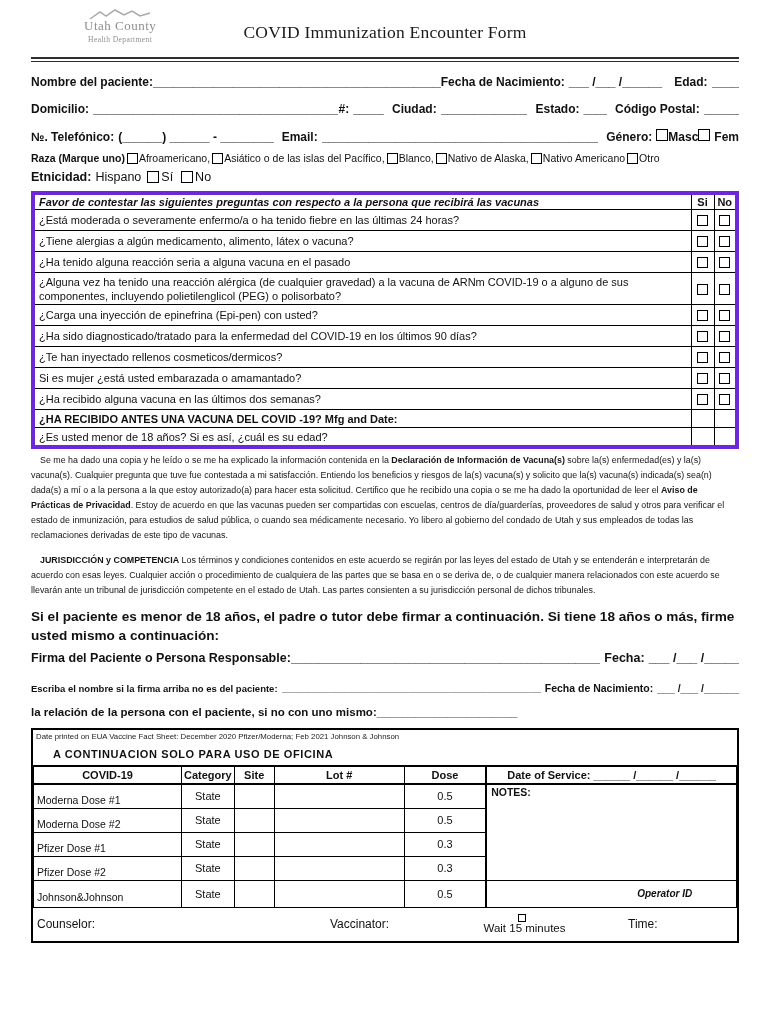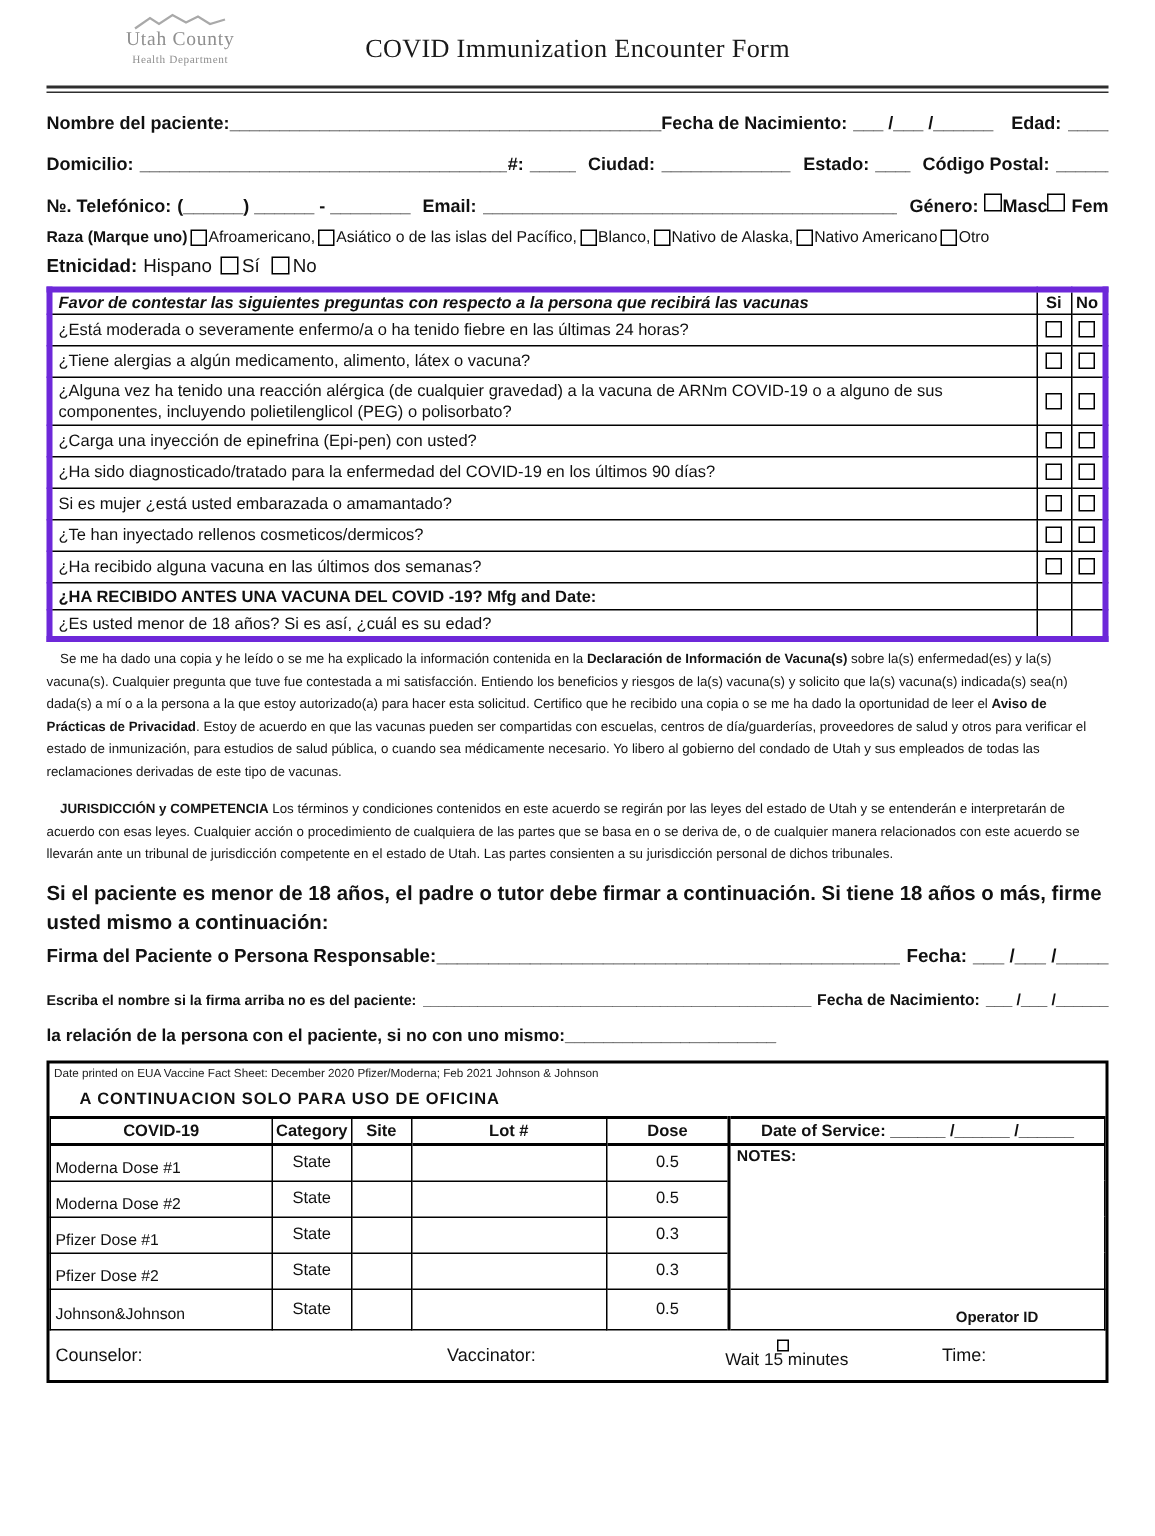--- a/index.html
+++ b/index.html
@@ -65,26 +65,26 @@
   table.otab td, table.otab th { border:1.2px solid #000; }
   table.otab th { font-size:11px; font-weight:bold; text-align:center; padding:2px 2px; border-bottom:2px solid #000; }
   th.cat-h { font-size:9.3px; }
   th.dose-h, td.dose-c { border-right:2.6px solid #000 !important; }
   th.dos-h { text-align:left; font-size:12px; padding:2px 4px; white-space:nowrap; }
   td.vacc { font-size:10.5px; padding:9px 3px 2px 3px; height:23px; }
   td.cat-c { font-size:11px; text-align:center; }
   td.dose-c { font-size:11px; text-align:center; }
   td.notes-cell { vertical-align:top; font-size:10.5px; font-weight:bold; padding:1px 4px; }
   td.oprow { padding:0; height:27px; }
-  .op-wrap { display:flex; height:100%; align-items:flex-end; }
+  .op-wrap { display:flex; height:100%; align-items:center;font-style:italic; }
   .op-spacer { width:145px; border-right:1.2px solid #000; }
   .op-label { font-size:10px; font-weight:bold; padding:2px 5px; }
   .bottom-row { display:flex; align-items:center; font-size:12px; padding:6px 4px 7px 4px;gap:11px; }
   .bottom-row .c1 { width:250px; }
-  .bottom-row .c2 { flex:1; }
+  .bottom-row .c2 { flex:1;text-align:center; }
   .bottom-row .c3 { width:185px; font-size:11.5px; display:flex; align-items:center;flex-direction:column; }
   .bottom-row .c3 .cb { width:8px; height:8px; border-width:1.2px; margin-right:6px; }
   .bottom-row .c4 { width:105px; }
 
   .w42 { width:42px; } .w118 { width:118px; } .w32 { width:32px; } .w48 { width:48px; }
 </style>
 </head>
 <body>
 
 <div class="page">
@@ -188,41 +188,46 @@
           <td class="qtext">¿Está moderada o severamente enfermo/a o ha tenido fiebre en las últimas 24 horas?</td>
           <td class="yn-cell"><span class="cb sm"></span></td>
           <td class="yn-cell"><span class="cb sm"></span></td>
         </tr>
     <tr>
           <td class="qtext">¿Tiene alergias a algún medicamento, alimento, látex o vacuna?</td>
           <td class="yn-cell"><span class="cb sm"></span></td>
           <td class="yn-cell"><span class="cb sm"></span></td>
         </tr>
     <tr>
+          <td class="qtext">¿Ha tenido alguna reacción seria a alguna vacuna en el pasado</td>
+          <td class="yn-cell"><span class="cb sm"></span></td>
+          <td class="yn-cell"><span class="cb sm"></span></td>
+        </tr>
+    <tr>
           <td class="qtext">¿Alguna vez ha tenido una reacción alérgica (de cualquier gravedad) a la vacuna de ARNm COVID-19 o a alguno de sus componentes, incluyendo polietilenglicol (PEG) o polisorbato?</td>
           <td class="yn-cell"><span class="cb sm"></span></td>
           <td class="yn-cell"><span class="cb sm"></span></td>
         </tr>
     <tr>
           <td class="qtext">¿Carga una inyección de epinefrina (Epi-pen) con usted?</td>
           <td class="yn-cell"><span class="cb sm"></span></td>
           <td class="yn-cell"><span class="cb sm"></span></td>
         </tr>
     <tr>
           <td class="qtext">¿Ha sido diagnosticado/tratado para la enfermedad del COVID-19 en los últimos 90 días?</td>
           <td class="yn-cell"><span class="cb sm"></span></td>
           <td class="yn-cell"><span class="cb sm"></span></td>
         </tr>
     <tr>
+          <td class="qtext">¿Te han inyectado rellenos cosmeticos/dermicos?</td>
+          <td class="yn-cell"><span class="cb sm"></span></td>
+          <td class="yn-cell"><span class="cb sm"></span></td>
+        </tr>
+    <tr>
           <td class="qtext">Si es mujer ¿está usted embarazada o amamantado?</td>
-          <td class="yn-cell"><span class="cb sm"></span></td>
-          <td class="yn-cell"><span class="cb sm"></span></td>
-        </tr>
-    <tr>
-          <td class="qtext">¿Te han inyectado rellenos cosmeticos/dermicos?</td>
           <td class="yn-cell"><span class="cb sm"></span></td>
           <td class="yn-cell"><span class="cb sm"></span></td>
         </tr>
     <tr>
           <td class="qtext">¿Ha recibido alguna vacuna en las últimos dos semanas?</td>
           <td class="yn-cell"><span class="cb sm"></span></td>
           <td class="yn-cell"><span class="cb sm"></span></td>
         </tr>
     <tr>
           <td class="qtext qbold">¿HA RECIBIDO ANTES UNA VACUNA DEL COVID -19? Mfg and Date:</td>

